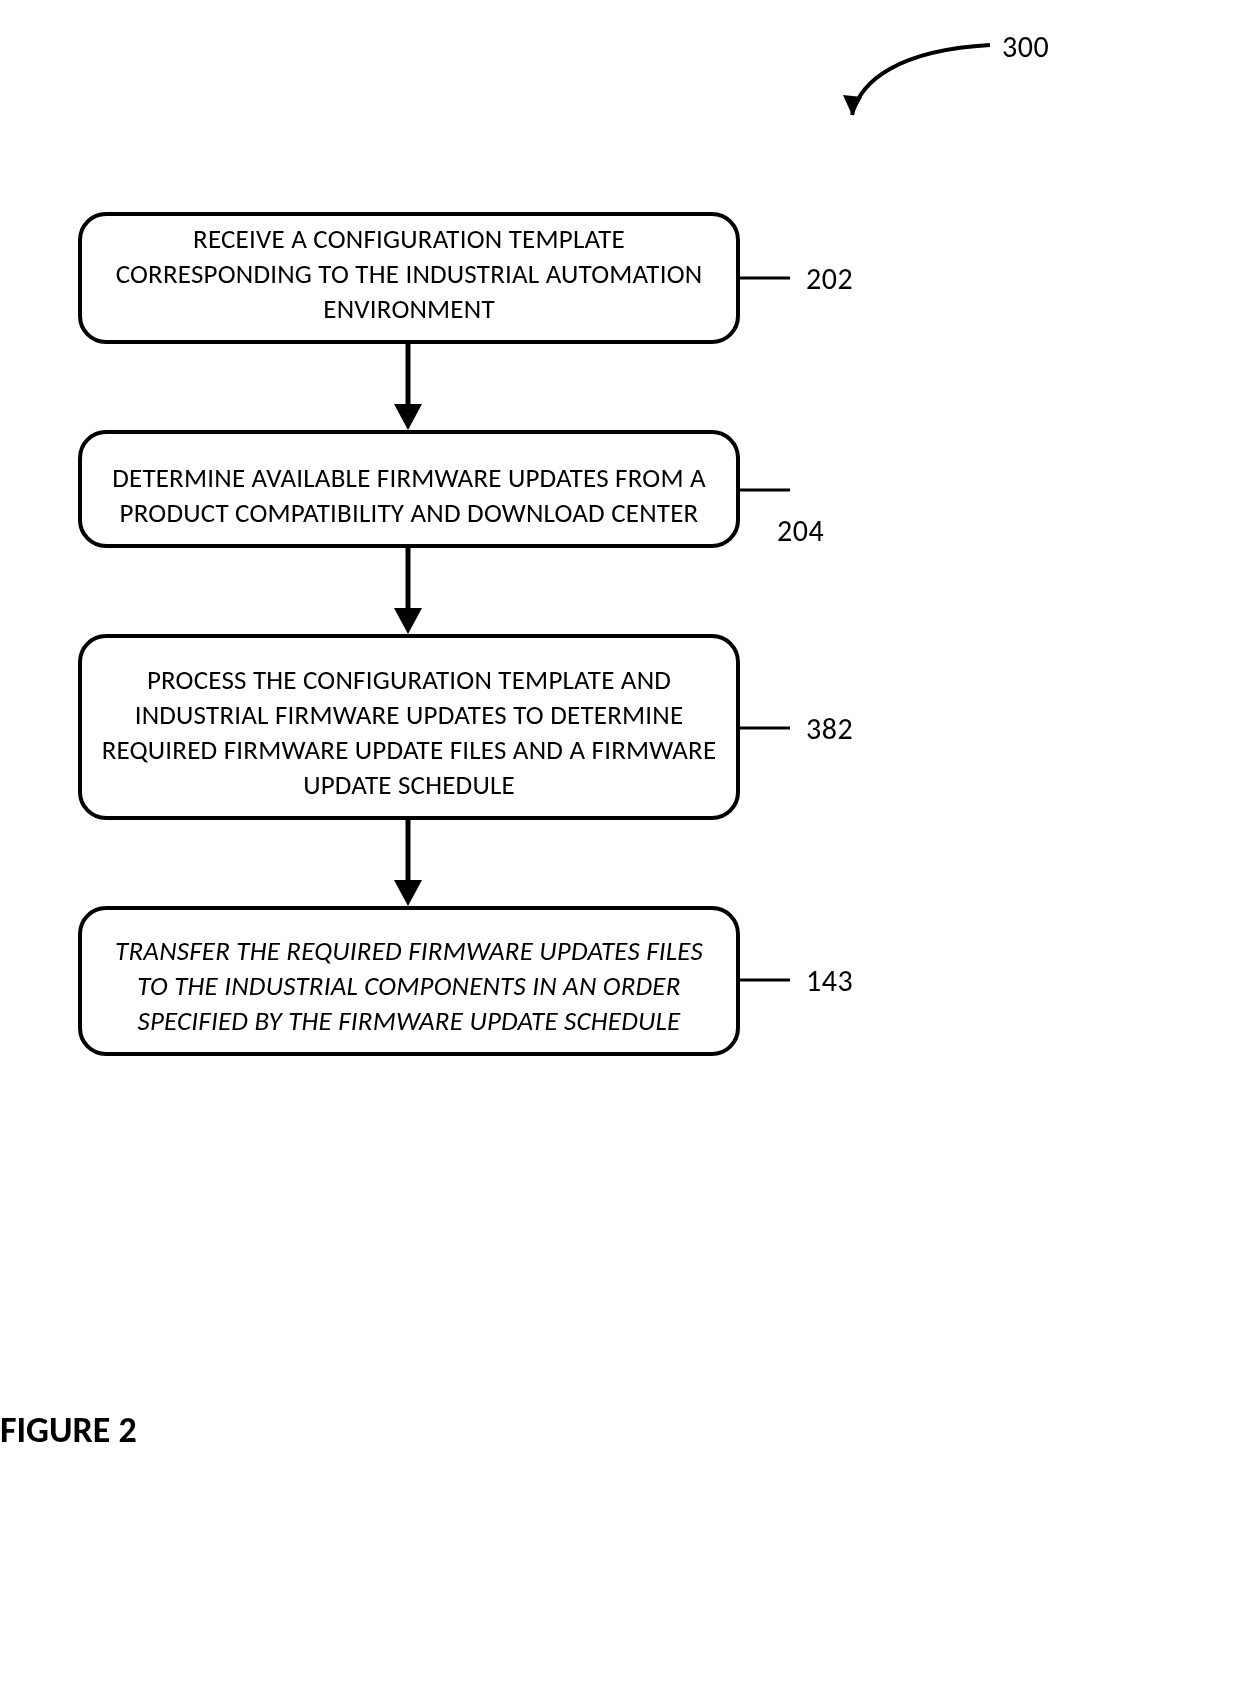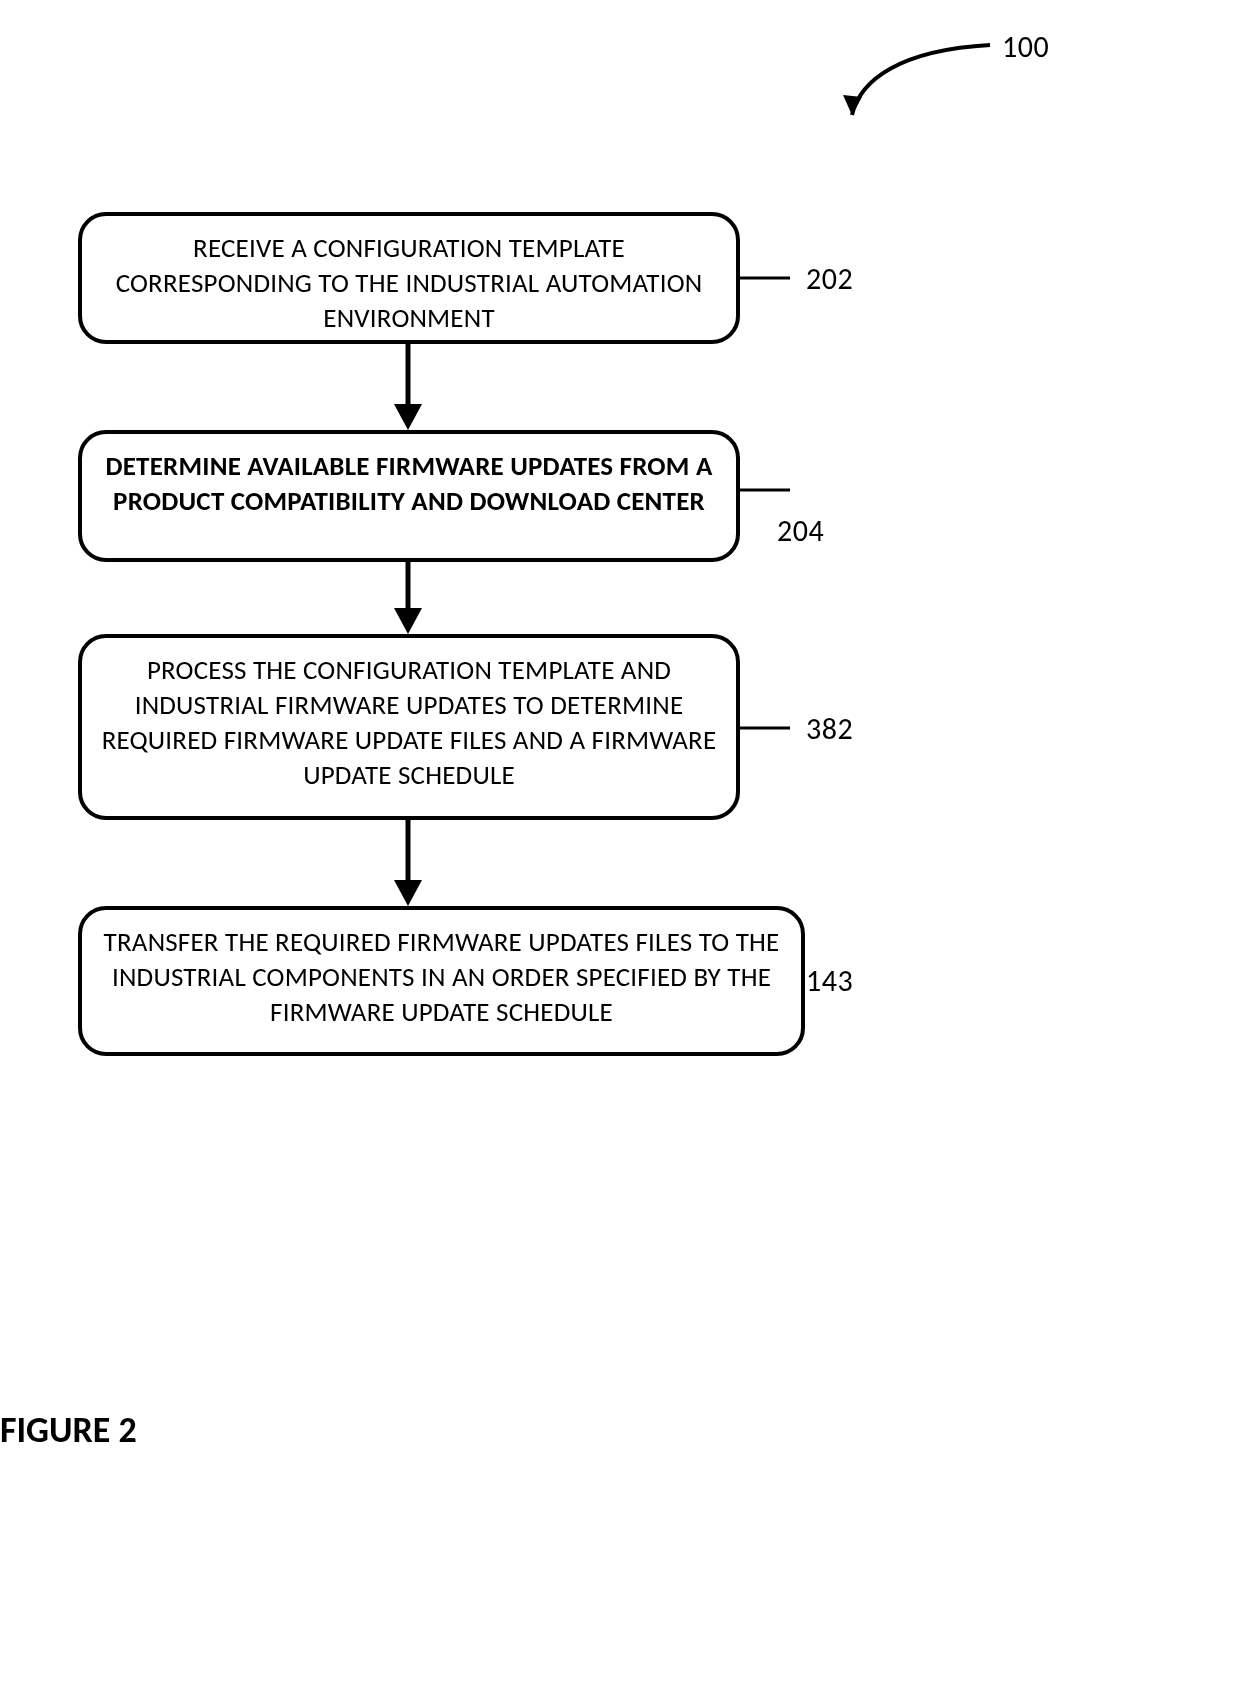--- a/index.html
+++ b/index.html
@@ -15,21 +15,21 @@
     position: relative;
     width: 1240px;
     height: 1698px;
   }
   .box {
     position: absolute;
     border: 4px solid #000;
     border-radius: 28px;
     background: #fff;
     display: flex;
-    align-items: flex-start;
+    align-items: flex-end;
     justify-content: center;
     text-align: center;
     padding: 14px 18px;
     box-sizing: border-box;
     font-size: 27px;
     line-height: 1.3;
     letter-spacing: 0.2px;
   }
   .ref-label {
     position: absolute;
@@ -69,37 +69,37 @@
 
     <line x1="408" y1="820" x2="408" y2="892" stroke="#000" stroke-width="5"></line>
     <polygon points="408,906 394,880 422,880" fill="#000"></polygon>
 
     <line x1="740" y1="278" x2="790" y2="278" stroke="#000" stroke-width="3"></line>
     <line x1="740" y1="490" x2="790" y2="490" stroke="#000" stroke-width="3"></line>
     <line x1="740" y1="728" x2="790" y2="728" stroke="#000" stroke-width="3"></line>
     <line x1="740" y1="980" x2="790" y2="980" stroke="#000" stroke-width="3"></line>
   </svg>
 
-  <div class="ref-label" style="left:1002px; top:28px;">100</div>
+  <div class="ref-label" style="left:1002px; top:28px;">300</div>
 
   <div class="box" style="left:78px; top:212px; width:662px; height:132px;">
     <span>RECEIVE A CONFIGURATION TEMPLATE CORRESPONDING TO THE INDUSTRIAL AUTOMATION ENVIRONMENT</span>
   </div>
   <div class="ref-label" style="left:806px; top:260px;">202</div>
 
-  <div class="box" style="left:78px; top:430px; width:662px; height:132px;font-weight:bold;">
+  <div class="box" style="left:78px; top:430px; width:662px; height:118px;">
     <span>DETERMINE AVAILABLE FIRMWARE UPDATES FROM A PRODUCT COMPATIBILITY AND DOWNLOAD CENTER</span>
   </div>
   <div class="ref-label" style="left:777px; top:472px;margin-top:40px;">204</div>
 
   <div class="box" style="left:78px; top:634px; width:662px; height:186px;">
     <span>PROCESS THE CONFIGURATION TEMPLATE AND INDUSTRIAL FIRMWARE UPDATES TO DETERMINE REQUIRED FIRMWARE UPDATE FILES AND A FIRMWARE UPDATE SCHEDULE</span>
   </div>
   <div class="ref-label" style="left:806px; top:710px;">382</div>
 
-  <div class="box" style="left:78px; top:906px; width:727px; height:150px;">
+  <div class="box" style="left:78px; top:906px; width:662px; height:150px;font-style:italic;">
     <span>TRANSFER THE REQUIRED FIRMWARE UPDATES FILES TO THE INDUSTRIAL COMPONENTS IN AN ORDER SPECIFIED BY THE FIRMWARE UPDATE SCHEDULE</span>
   </div>
   <div class="ref-label" style="left:806px; top:962px;">143</div>
 
   <div class="figure-caption" style="top:1408px;">FIGURE 2</div>
 
 </div>
 
 </body></html>

